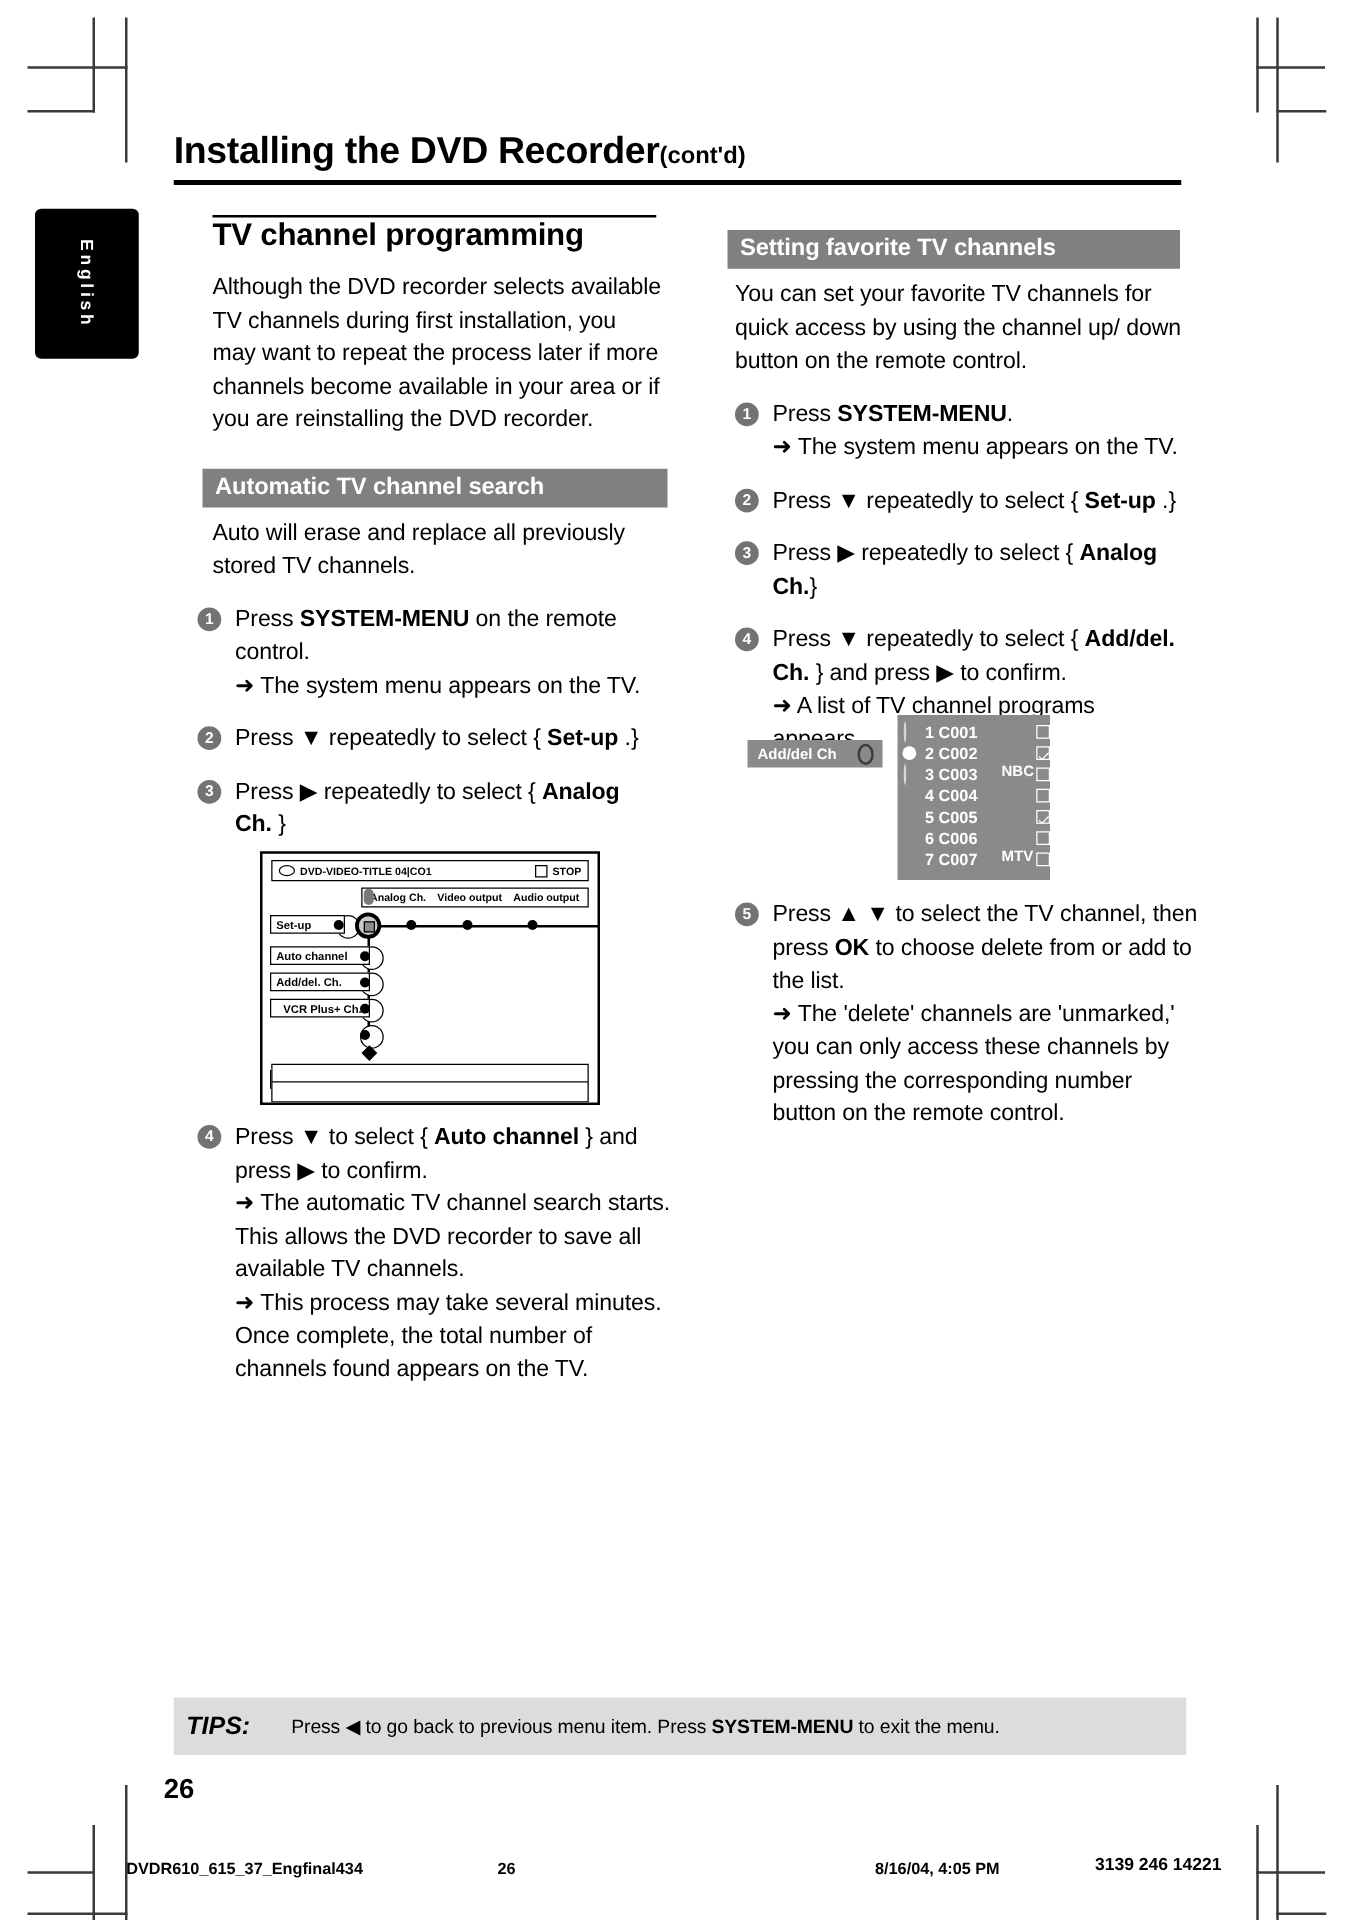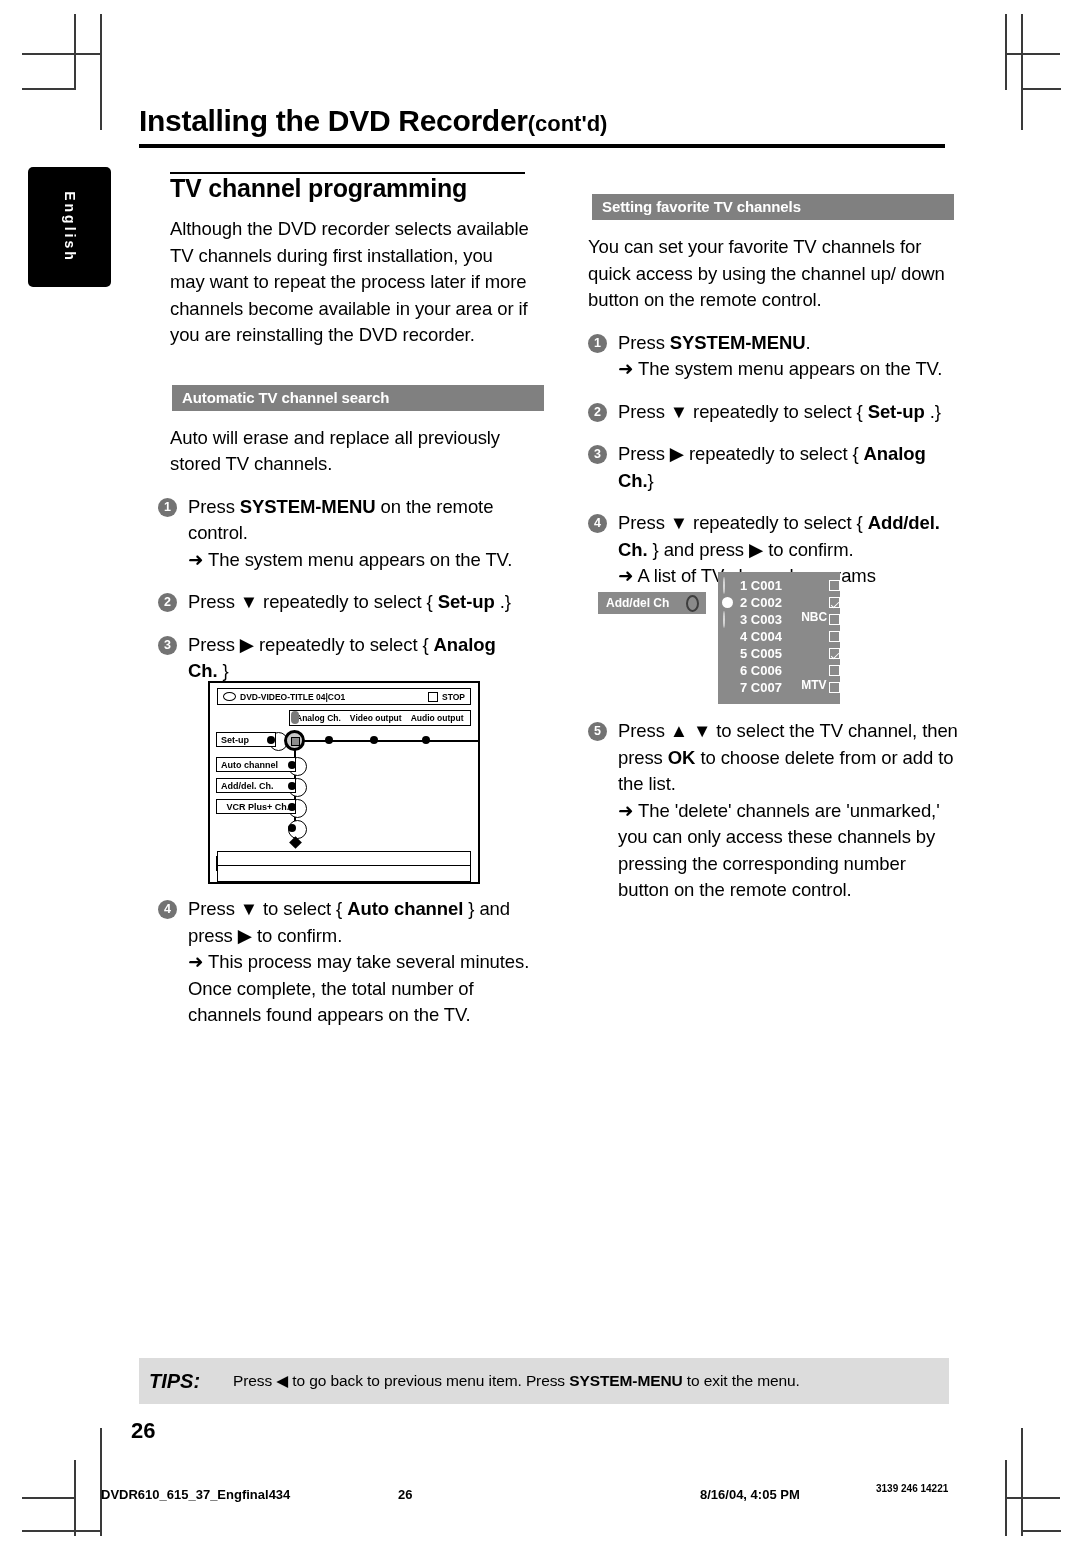--- a/index.html
+++ b/index.html
@@ -19,21 +19,21 @@
 
   
   #page{position:absolute;left:0;top:0;width:1080px;height:1544px;}
 
   
   #headerwrap{position:absolute;left:139px;top:104px;width:810px;}
   #maintitle{
     font-size:30px;font-weight:bold;letter-spacing:-0.3px;
     white-space:nowrap;
   }
-  #maintitle .contd{font-size:22px;font-weight:bold;letter-spacing:0;}
+  #maintitle .contd{font-size:19px;font-weight:bold;letter-spacing:0;}
   #titlerule{margin-top:6px;border-top:4px solid #000;width:806px;}
 
   
   #langtab{
     position:absolute;left:28px;top:167px;width:83px;height:120px;
     background:#000;border-radius:5px;
   }
   #langtab span{
     position:absolute;left:50%;top:50%;
     transform:translate(-50%,-50%) rotate(90deg);
@@ -47,22 +47,22 @@
   #colL{left:158px;top:172px;}
   #colR{left:578px;top:180px;}
 
   h2.sect{
     font-size:25px;font-weight:bold;margin:0;padding:0 0 4px 12px;
     letter-spacing:-0.2px;
   }
   .sectrule{border-top:2.5px solid #000;width:355px;margin-left:12px;}
 
   .bandbar{
-    background:#808080;color:#fff;font-weight:bold;font-size:15px;
-    padding:4px 0 5px 10px;letter-spacing:-0.1px;margin:14px;
+    background:#808080;color:#fff;font-weight:bold;font-size:19px;
+    padding:4px 0 5px 10px;letter-spacing:-0.1px;margin:4px;
     width:362px;box-sizing:border-box;
   }
   .bandbar.left{width:372px;}
 
   p.body{
     font-size:18.5px;line-height:26.5px;margin:9px 0 0 12px;
     letter-spacing:-0.1px;
   }
   p.body.tight{margin-top:7px;}
   .b{font-weight:bold;}
@@ -185,21 +185,21 @@
   #tips .tt{font-size:15.5px;letter-spacing:-0.1px;}
 
   
   #pgnum{position:absolute;left:131px;top:1418px;font-size:22px;font-weight:bold;}
 
   
   #footer{position:absolute;left:0;top:1481px;width:1080px;height:32px;font-size:13px;padding-left:31px;}
   #footer .f1{position:absolute;left:101px;top:6px;font-weight:bold;}
   #footer .f2{position:absolute;left:398px;top:6px;font-weight:bold;}
   #footer .f3{position:absolute;left:700px;top:6px;font-weight:bold;}
-  #footer .f4{position:absolute;left:876px;top:2px;font-weight:bold;font-size:10px;}
+  #footer .f4{position:absolute;left:876px;top:2px;font-weight:bold;font-size:14px;}
 </style>
 </head>
 <body>
 
 <div id="page">
 
   <div class="crop v" style="left:100px;top:14px;height:116px;"></div>
   <div class="crop h" style="left:22px;top:53px;width:80px;"></div>
   <div class="crop v" style="left:74px;top:14px;height:76px;"></div>
   <div class="crop h" style="left:22px;top:88px;width:54px;"></div>
@@ -318,20 +318,21 @@
 
     <div class="botbar" style="top:168px;"></div>
     <div class="botbar" style="top:182px;"></div>
   </div>
 
   <div style="position:absolute;left:158px;top:896px;width:378px;">
     <ol class="steps">
       <li style="margin-top:0;">
         <span class="num">4</span>
         <span>Press ▼ to select { </span><span class="b">Auto channel</span><span> } and press ▶ to confirm.</span>
+        <span class="sub">➜ The automatic TV channel search starts. This allows the DVD recorder to save all available TV channels.</span>
         <span class="sub">➜ This process may take several minutes. Once complete, the total number of channels found appears on the TV.</span>
       </li>
     </ol>
   </div>
 
   <div class="col" id="colR">
     <div class="bandbar">Setting favorite TV channels</div>
     <p class="body tight" style="margin-left:10px;">You can set your favorite TV channels for quick access by using the channel up/ down button on the remote control.</p>
 
     <ol class="steps" style="margin-left:10px;">

